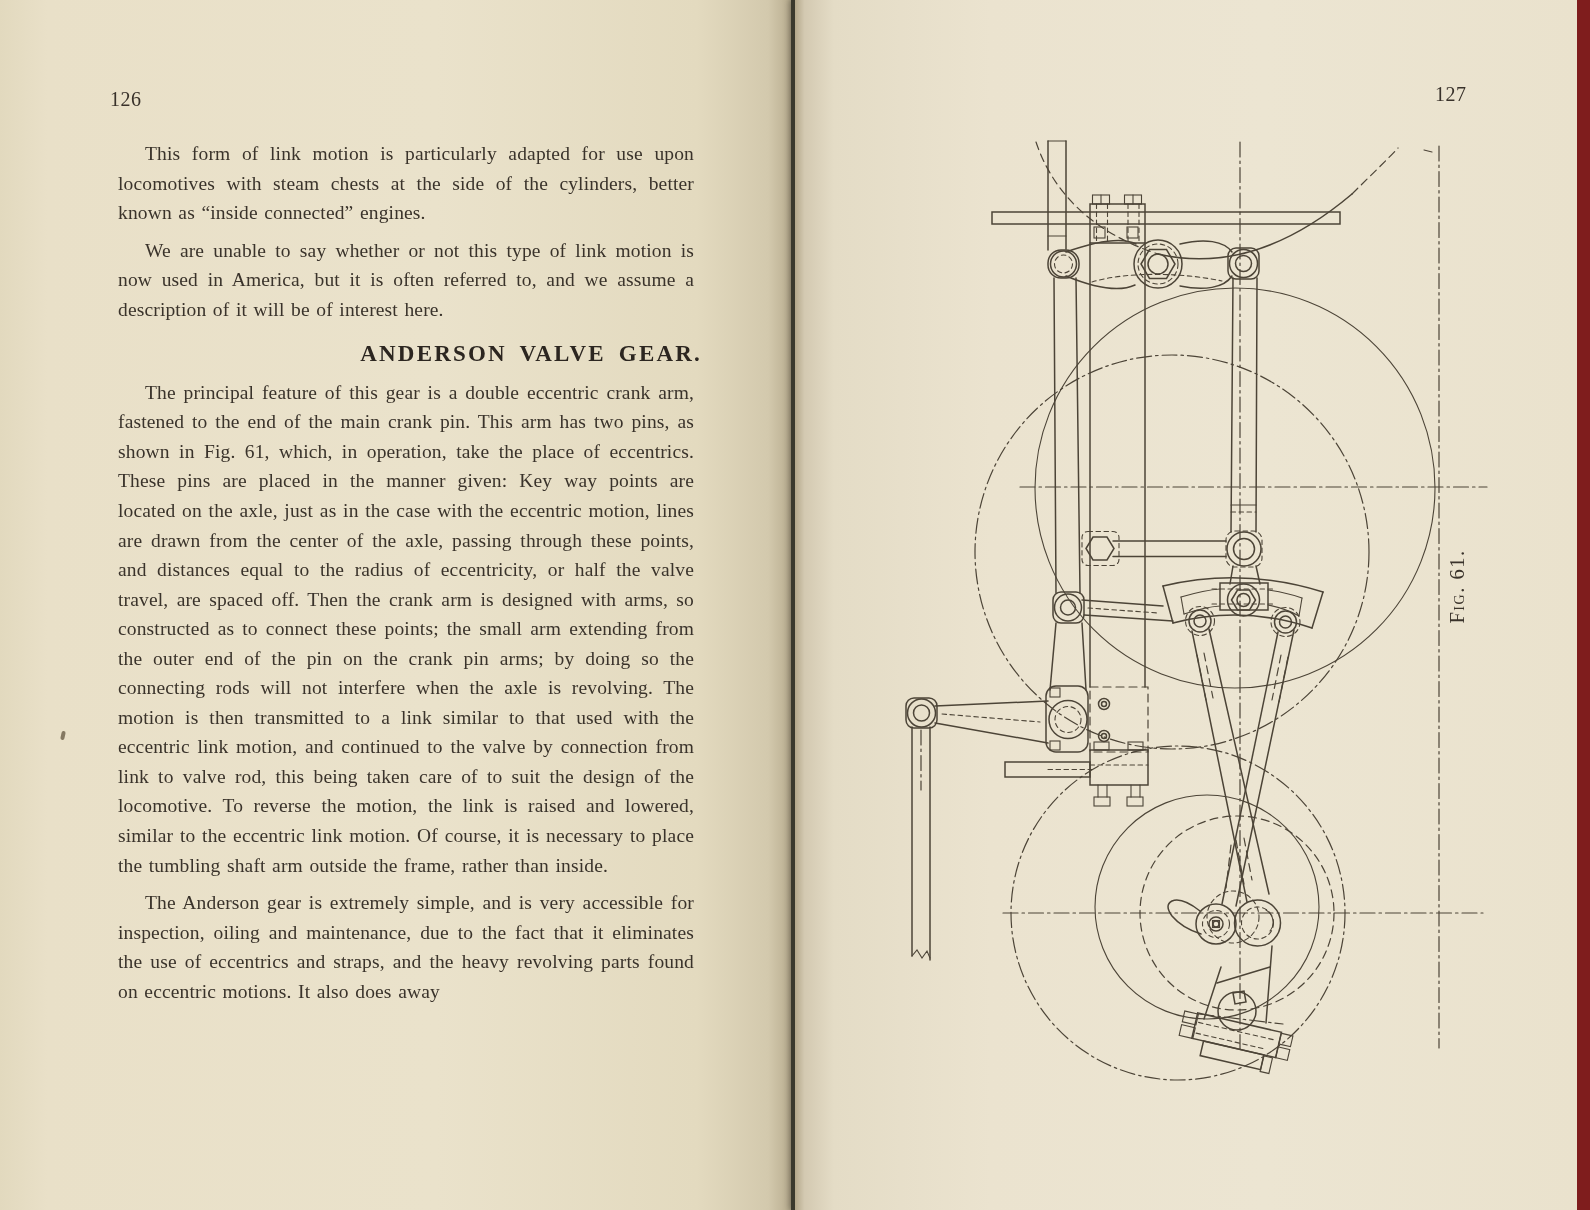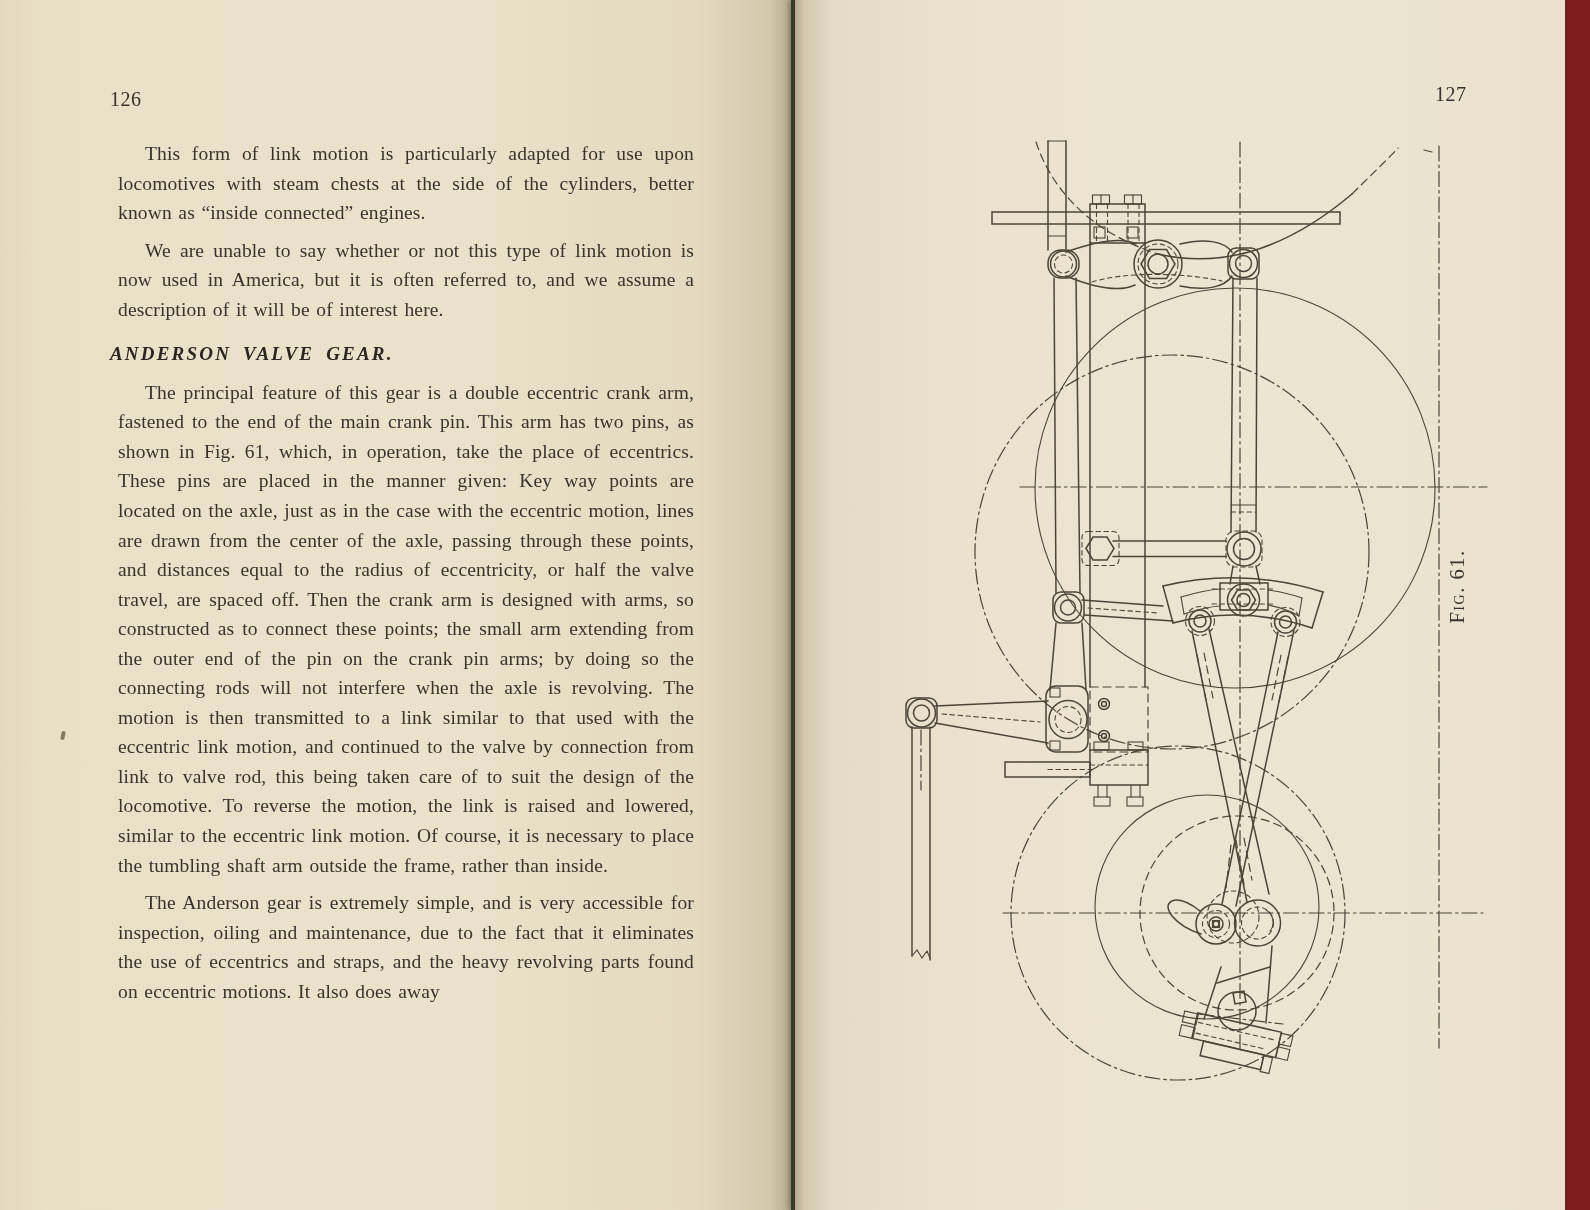--- a/index.html
+++ b/index.html
@@ -12,20 +12,21 @@
   }
   
   .page{position:absolute;top:0;bottom:0;}
   .page-left{
     left:0;width:792px;
     background:linear-gradient(90deg,#e2d9be 0%,#e9e0c8 6%,#eae2cb 55%,#e3dabf 88%,#d3c9ad 97%,#b7ab8e 100%);
   }
   .page-right{
     left:795px;width:770px;
     background:linear-gradient(90deg,#b3a78a 0%,#d3c9b1 1.2%,#e4dcc6 5%,#ebe3cf 25%,#ece5d2 60%,#eae2cd 100%);
+    padding-left:12px;
   }
   .gutter{
     position:absolute;top:0;bottom:0;left:791px;width:4px;
     background:#3a392d;
     box-shadow:0 0 6px 1px rgba(40,38,28,.55);
   }
   
   .running-head{
     position:absolute;top:88px;left:110px;width:592px;height:24px;
     color:#38312a;
@@ -41,24 +42,23 @@
   .text-block{
     position:absolute;top:131px;left:110px;width:592px;
     color:#3a332b;
     font-size:19.5px;line-height:29.55px;
     text-align:justify;
     letter-spacing:.15px;word-spacing:1.5px;
   }
   .para{margin:8px;text-indent:27px;}
   .section-heading{
     margin:15px 0 9px 0;
-    text-align:left;text-indent:0;
-    font-size:19px;font-weight:bold;letter-spacing:2.2px;word-spacing:5px;
+    text-align:right;text-indent:0;
+    font-size:23px;font-weight:bold;letter-spacing:2.2px;word-spacing:5px;
     color:#2c2620;
-    font-style:italic;
   }
   .ink-speck{
     position:absolute;left:61px;top:731px;width:4px;height:9px;
     background:#6b5f49;border-radius:2px;transform:rotate(12deg);
     opacity:.8;
   }
   
   .pagenum-right{
     position:absolute;left:640px;top:83px;
     font-size:20px;color:#38312a;letter-spacing:.5px;

